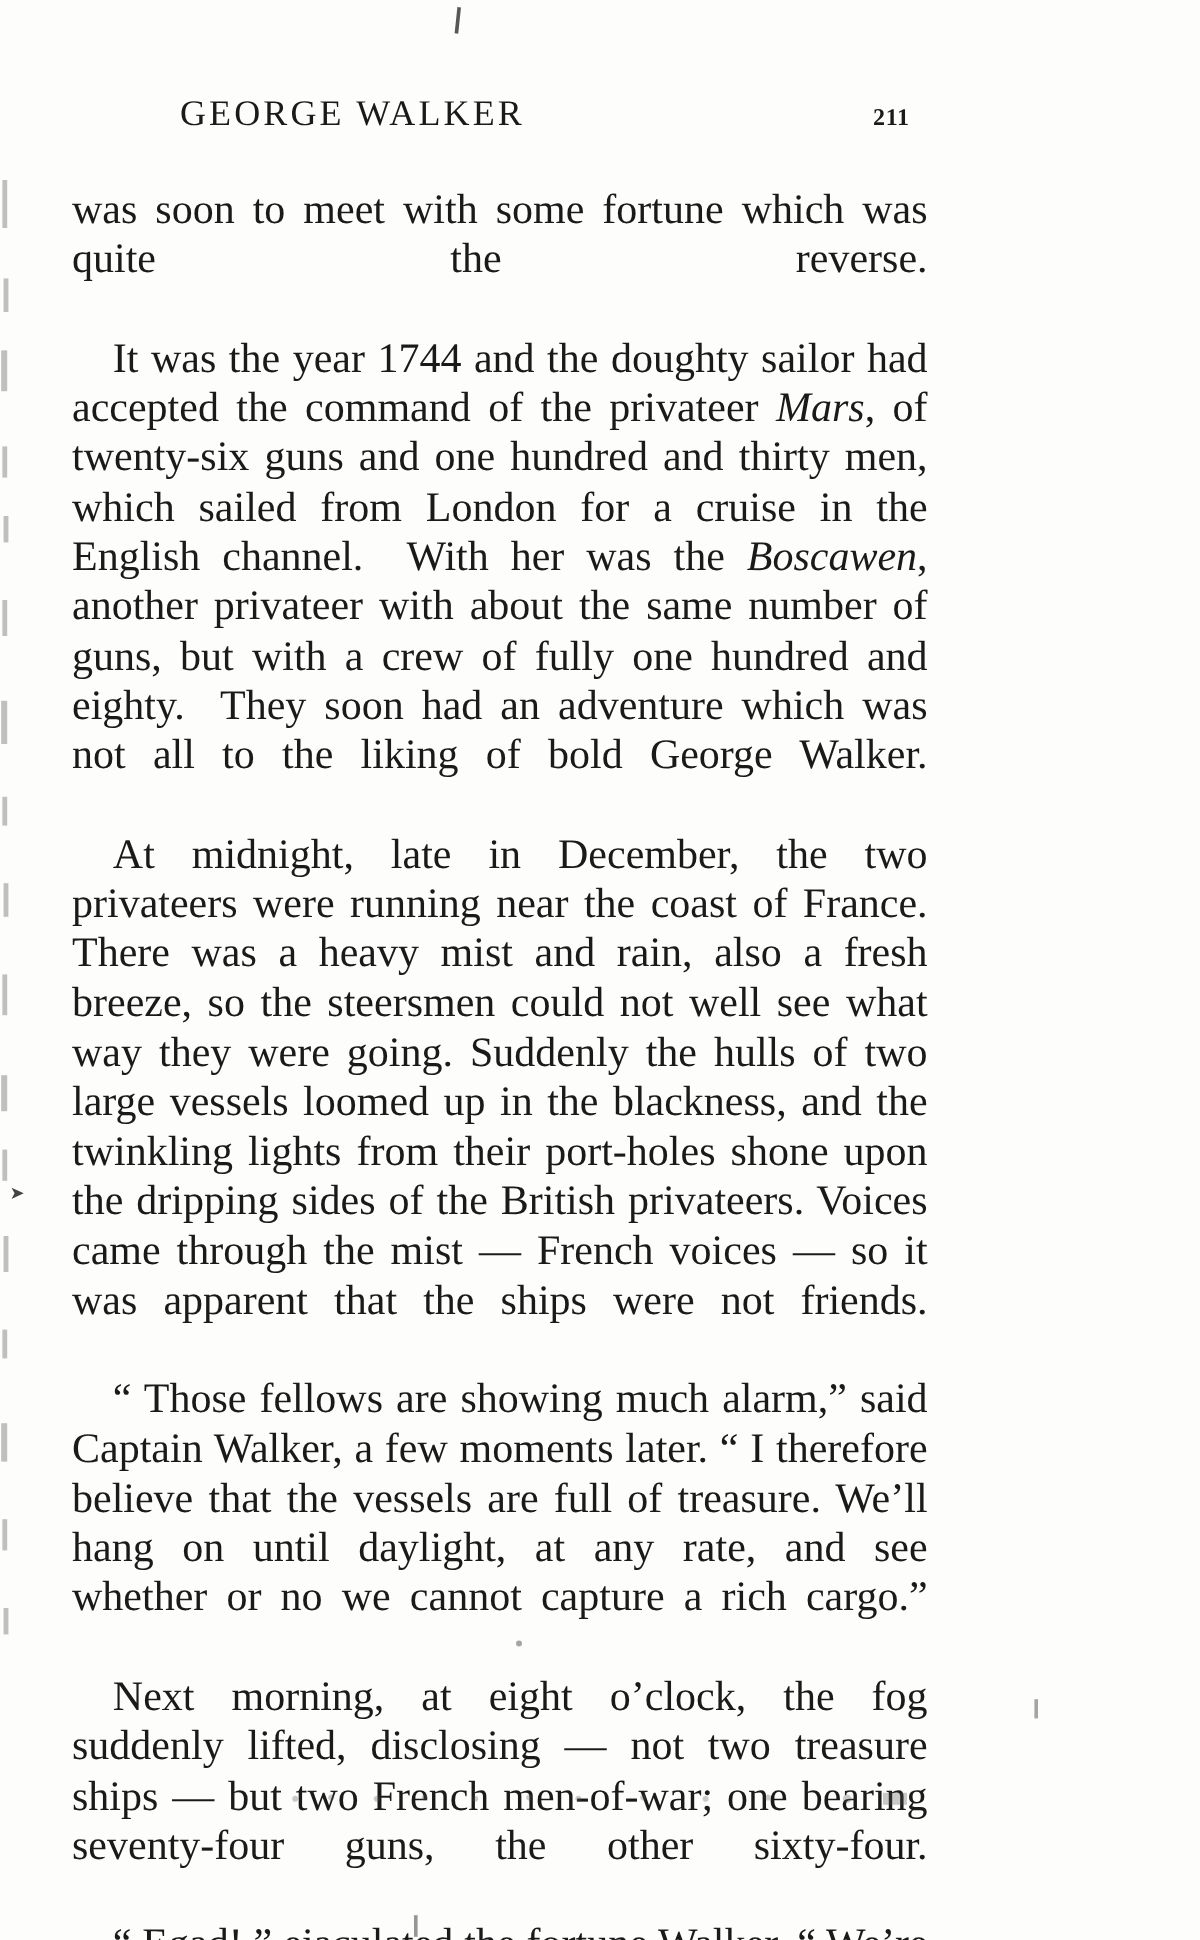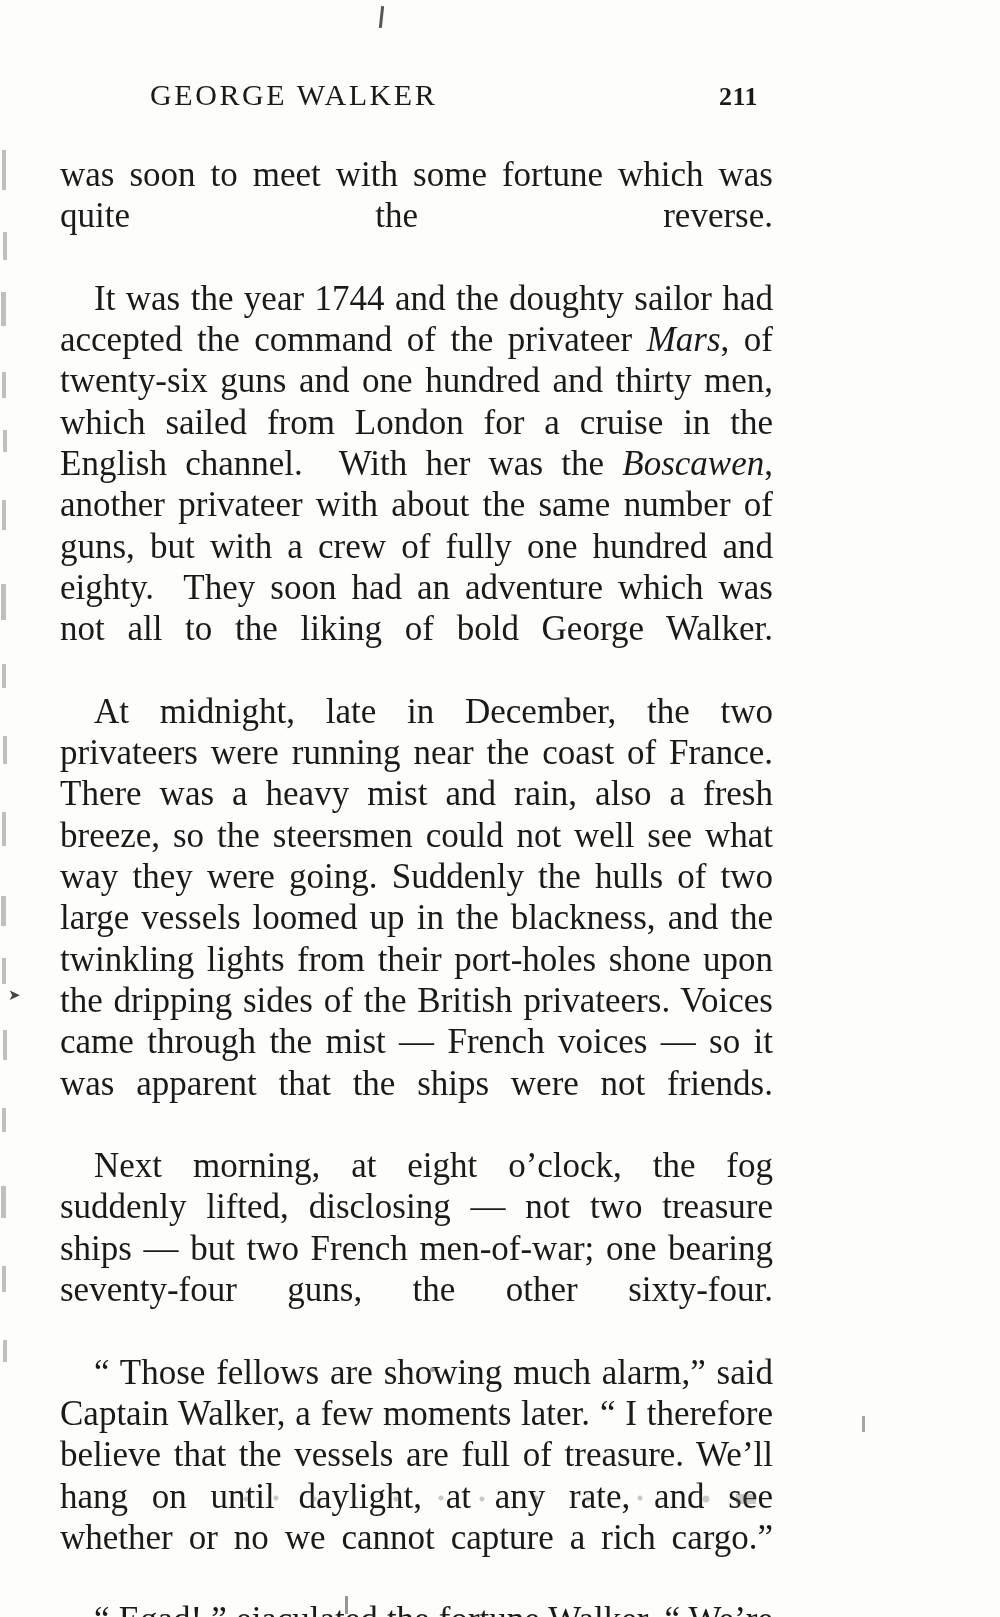--- a/index.html
+++ b/index.html
@@ -62,21 +62,21 @@
     align-items: baseline;
     justify-content: space-between;
   }
   .book-title {
     font-size: 30px;
     letter-spacing: 2.6px;
     font-weight: 400;
     white-space: nowrap;
   }
   .page-number {
-    font-size: 26px;
+    font-size: 20px;
     font-weight: 700;
     letter-spacing: 0.5px;
   }
 
   .body-text {
     margin: 42px 0 0 0;
     padding: 0 63px 0 60px;
     font-size: 35px;
     line-height: 41.3px;
     text-align: justify;
@@ -197,23 +197,23 @@
       <div class="page-number">211</div>
     </header>
 
     <section class="body-text">
       <p class="no-indent">was soon to meet with some fortune which was quite the reverse.</p>
 
       <p>It was the year 1744 and the doughty sailor had accepted the command of the privateer <em>Mars</em>, of twenty-six guns and one hundred and thirty men, which sailed from London for a cruise in the English channel.&nbsp; With her was the <em>Boscawen</em>, another privateer with about the same number of guns, but with a crew of fully one hundred and eighty.&nbsp; They soon had an adventure which was not all to the liking of bold George Walker.</p>
 
       <p>At midnight, late in December, the two privateers were running near the coast of France. There was a heavy mist and rain, also a fresh breeze, so the steersmen could not well see what way they were going. Suddenly the hulls of two large vessels loomed up in the blackness, and the twinkling lights from their port-holes shone upon the dripping sides of the British privateers. Voices came through the mist — French voices — so it was apparent that the ships were not friends.</p>
 
+      <p>“ Those fellows are showing much alarm,” said Captain Walker, a few moments later. “ I therefore believe that the vessels are full of treasure. We’ll hang on until daylight, at any rate, and see whether or no we cannot capture a rich cargo.”</p>
+
       <p>Next morning, at eight o’clock, the fog suddenly lifted, disclosing — not two treasure ships — but two French men-of-war; one bearing seventy-four guns, the other sixty-four.</p>
-
-      <p>“ Those fellows are showing much alarm,” said Captain Walker, a few moments later. “ I therefore believe that the vessels are full of treasure. We’ll hang on until daylight, at any rate, and see whether or no we cannot capture a rich cargo.”</p>
 
       <p>“ Egad! ” ejaculated the fortune Walker. “ We’re</p>
     </section>
 
   </div>
 
   <div class="bottom-smudge"></div>
   <div class="dot-mid"></div>
   <div class="tick-right"></div>
   <div class="tick-bottom"></div>

